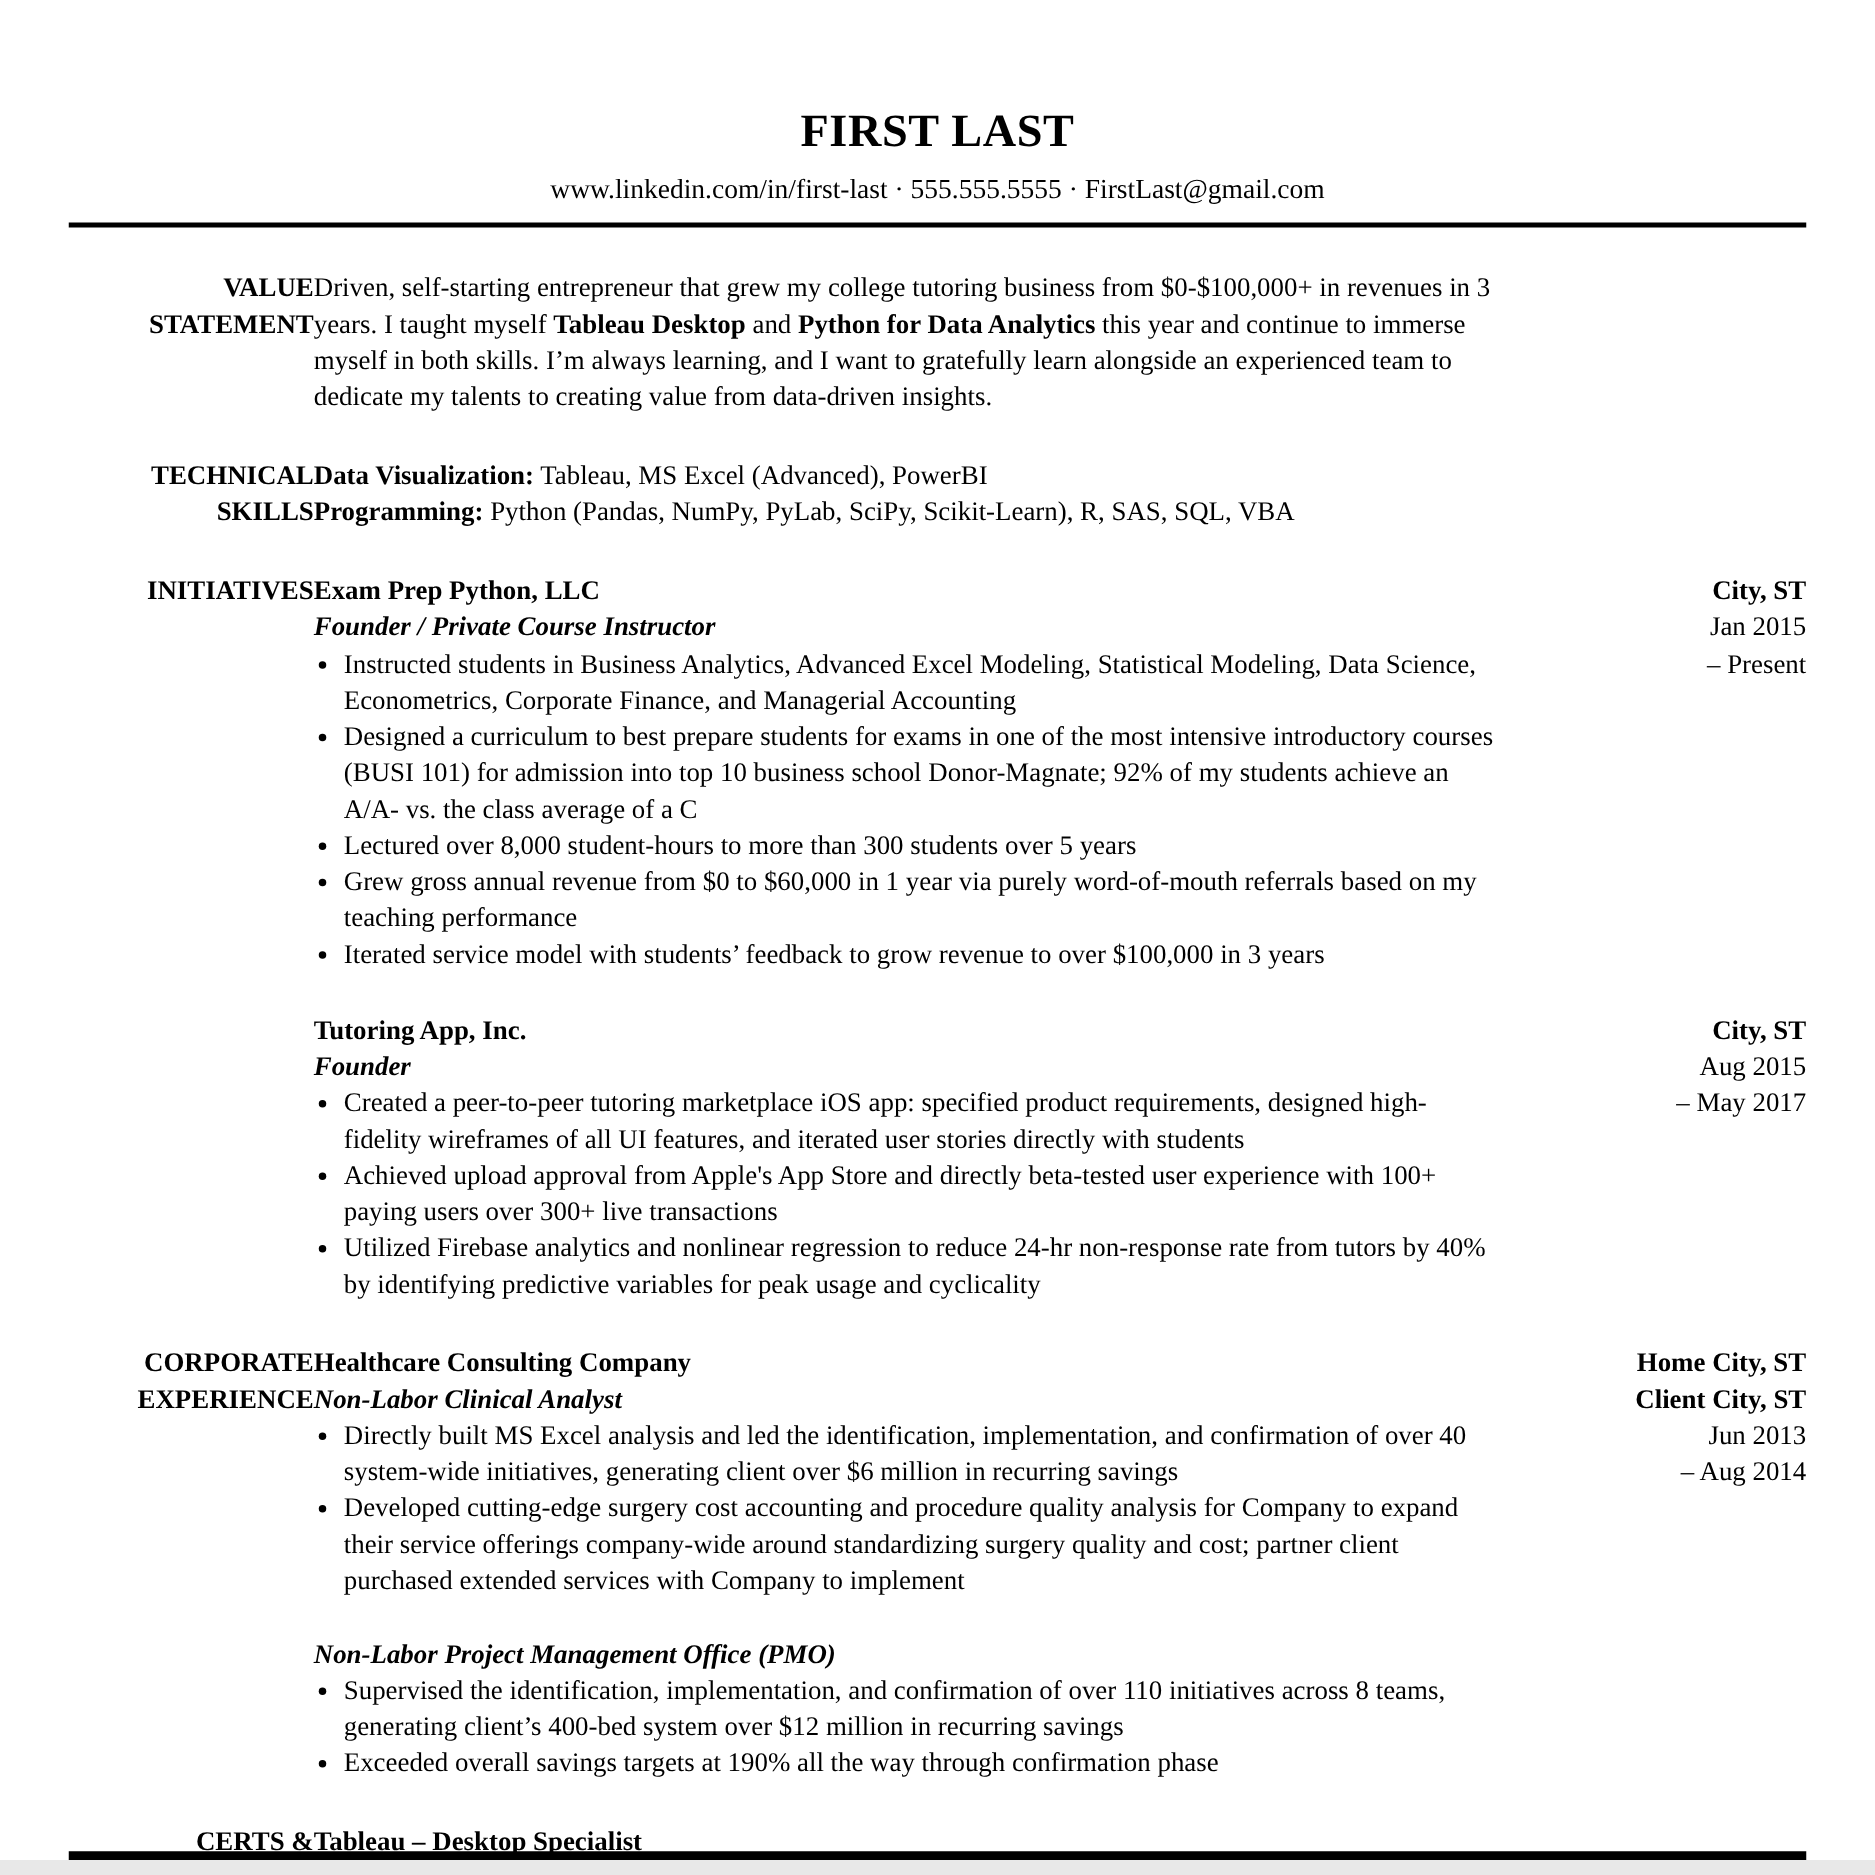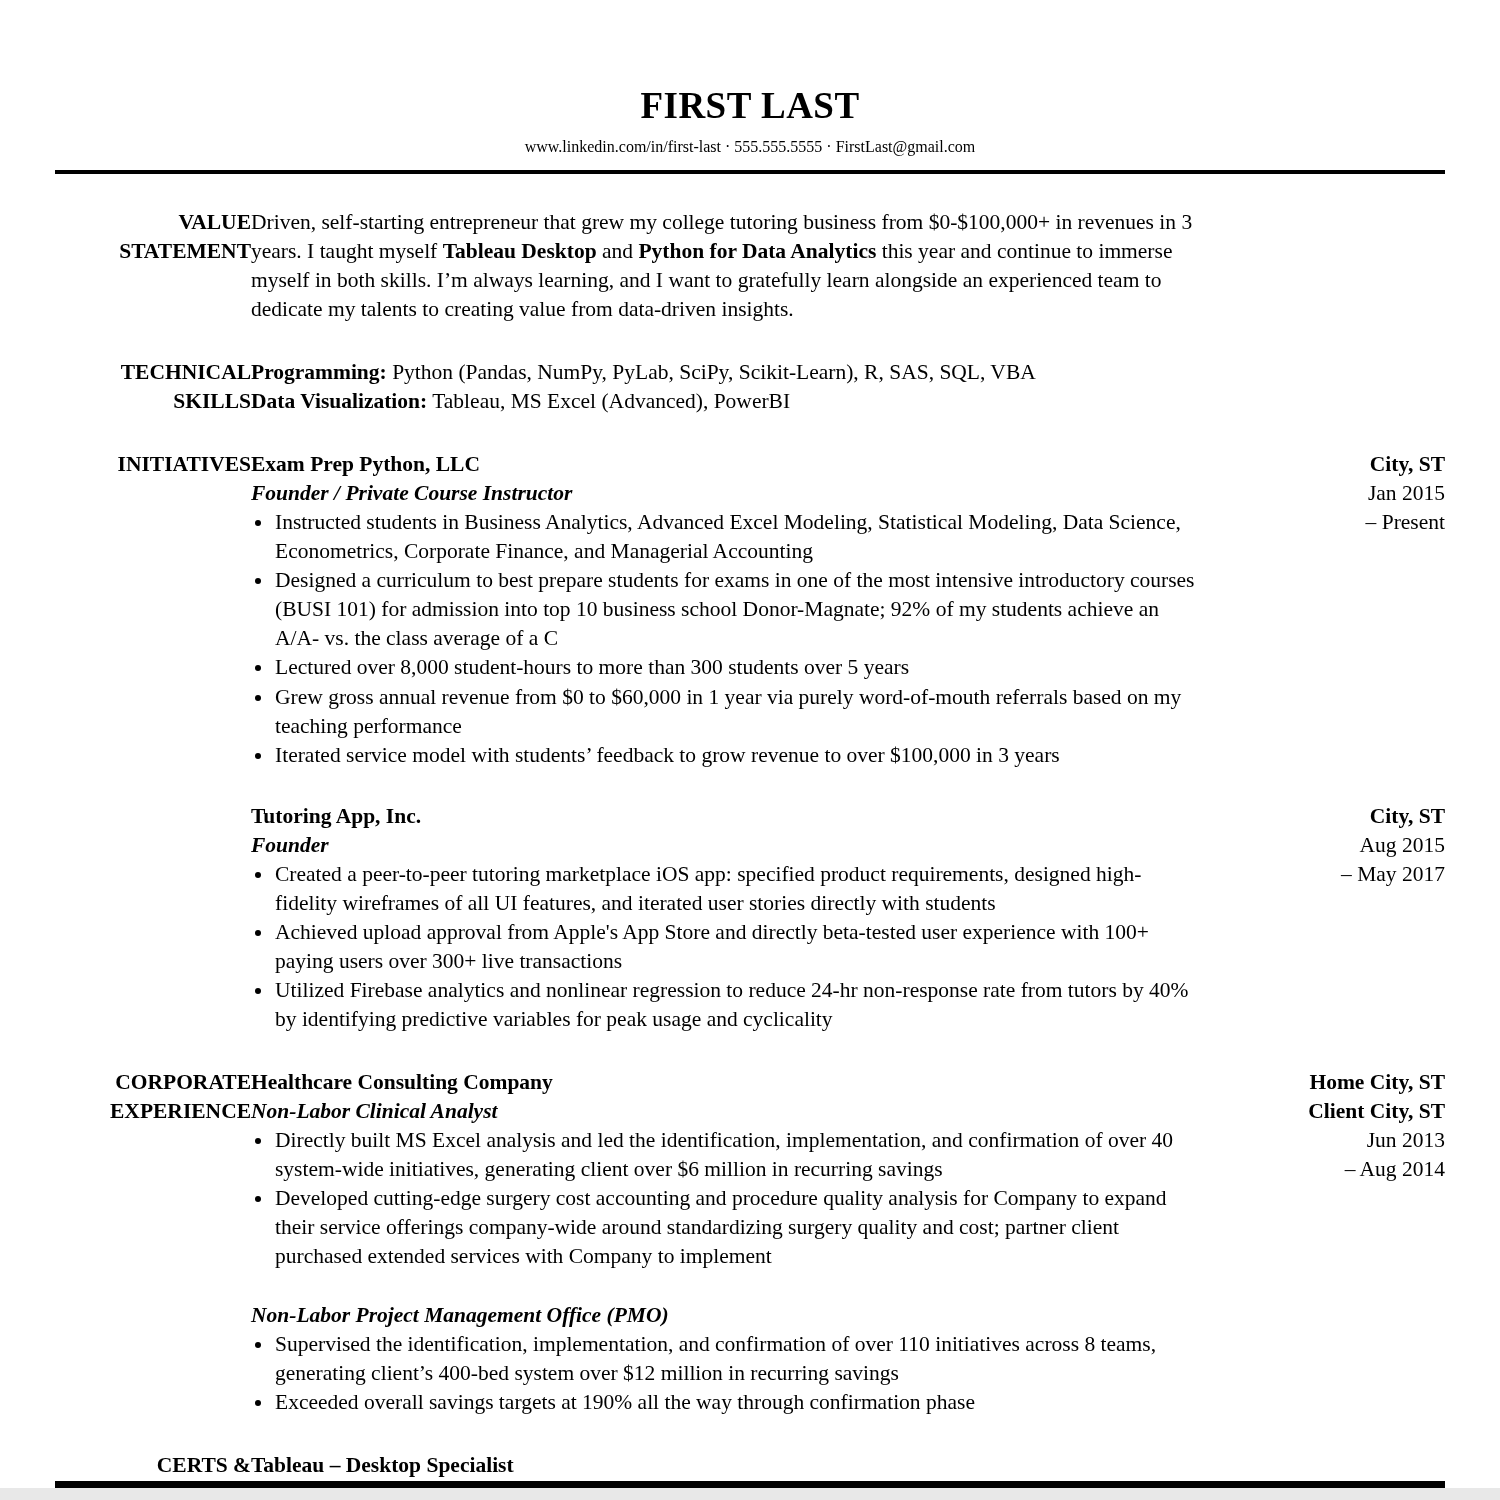--- a/index.html
+++ b/index.html
@@ -16,21 +16,21 @@
     position: relative;
     overflow: hidden;
   }
   .header { text-align: center; padding-top: 86px; }
   .name {
     font-size: 37px;
     font-weight: 700;
     line-height: 1.1;
     letter-spacing: 0.5px;
   }
-  .contact { font-size: 16px; margin-top: 9px; }
+  .contact { font-size: 22px; margin-top: 9px; }
   .rule { height: 4px; background: #000; margin: 13px 55px 0 55px; }
   .content { padding: 0 55px; }
 
   .section {
     display: grid;
     grid-template-columns: 196px 1fr;
     margin-top: 34px;
     align-items: start;
   }
   .sec-label { font-weight: 700; text-align: right; }
@@ -86,22 +86,22 @@
         </div>
       <div class="narrow"><span>Driven, self-starting entrepreneur that grew my college tutoring business from $0-$100,000+ in revenues in 3 years. I taught myself </span><span class="bold">Tableau Desktop</span><span> and </span><span class="bold">Python for Data Analytics</span><span> this year and continue to immerse myself in both skills. I’m always learning, and I want to gratefully learn alongside an experienced team to dedicate my talents to creating value from data-driven insights.</span></div>
     </div>
 
     <div class="section">
       <div class="sec-label">
           <div class="label-line">TECHNICAL</div>
           <div class="label-line">SKILLS</div>
         </div>
       <div>
+        <div class="skill-row"><span class="bold">Data Visualization:</span><span> Tableau, MS Excel (Advanced), PowerBI</span></div>
         <div class="skill-row"><span class="bold">Programming:</span><span> Python (Pandas, NumPy, PyLab, SciPy, Scikit-Learn), R, SAS, SQL, VBA</span></div>
-        <div class="skill-row"><span class="bold">Data Visualization:</span><span> Tableau, MS Excel (Advanced), PowerBI</span></div>
       </div>
     </div>
 
     <div class="section">
       <div class="sec-label">
           <div class="label-line">INITIATIVES</div>
         </div>
       <div>
 
         <div class="entry">

